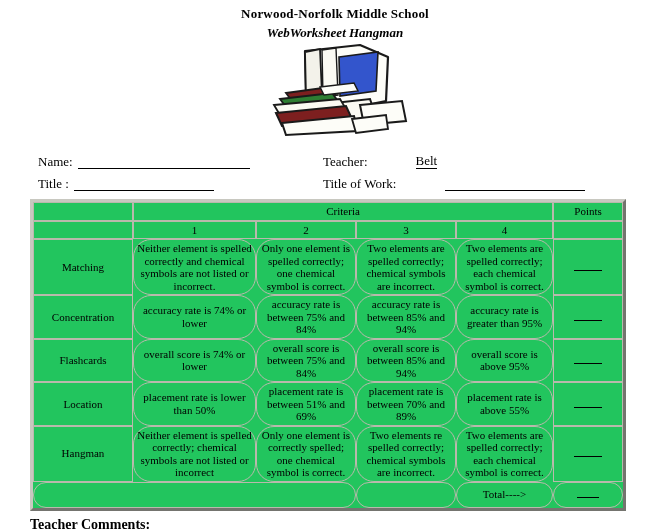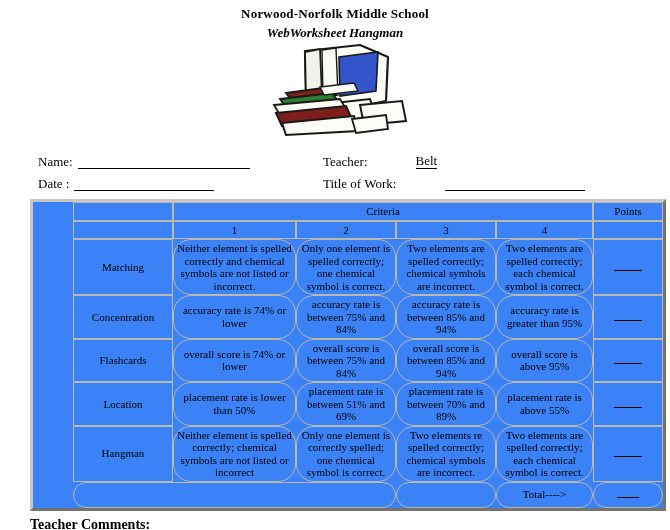--- a/index.html
+++ b/index.html
@@ -91,23 +91,22 @@
 
   
   .rubric-table-wrap {
     margin: 8px 25px 0 30px;
   }
   table.rubric {
     border-collapse: separate;
     border-spacing: 0;
     width: 488px;
     border: 3px outset #c8c8c0;
-    background: #3b82f6;
+    background: #22c55e;
     table-layout: fixed;
-    padding-left: 40px;
   }
   table.rubric td, table.rubric th {
     border: 1px solid #b9b9ac;
     padding: 2px 3px;
     vertical-align: middle;
     text-align: center;
     font-weight: normal;
     font-size: 11px;
     line-height: 12.5px;
   }
@@ -208,21 +207,21 @@
       <span class="blank-line blank-name"></span>
     </div>
     <div class="field-col-right">
       <span class="field-label">Teacher:</span>
       <span class="filled-value">Belt</span>
     </div>
   </div>
 
   <div class="field-row">
     <div class="field-col-left">
-      <span class="field-label">Date :</span>
+      <span class="field-label">Title :</span>
       <span class="blank-line blank-date"></span>
     </div>
     <div class="field-col-right">
       <span class="field-label">Title of Work:</span>
       <span class="blank-line blank-title"></span>
     </div>
   </div>
 
 </div>
 

